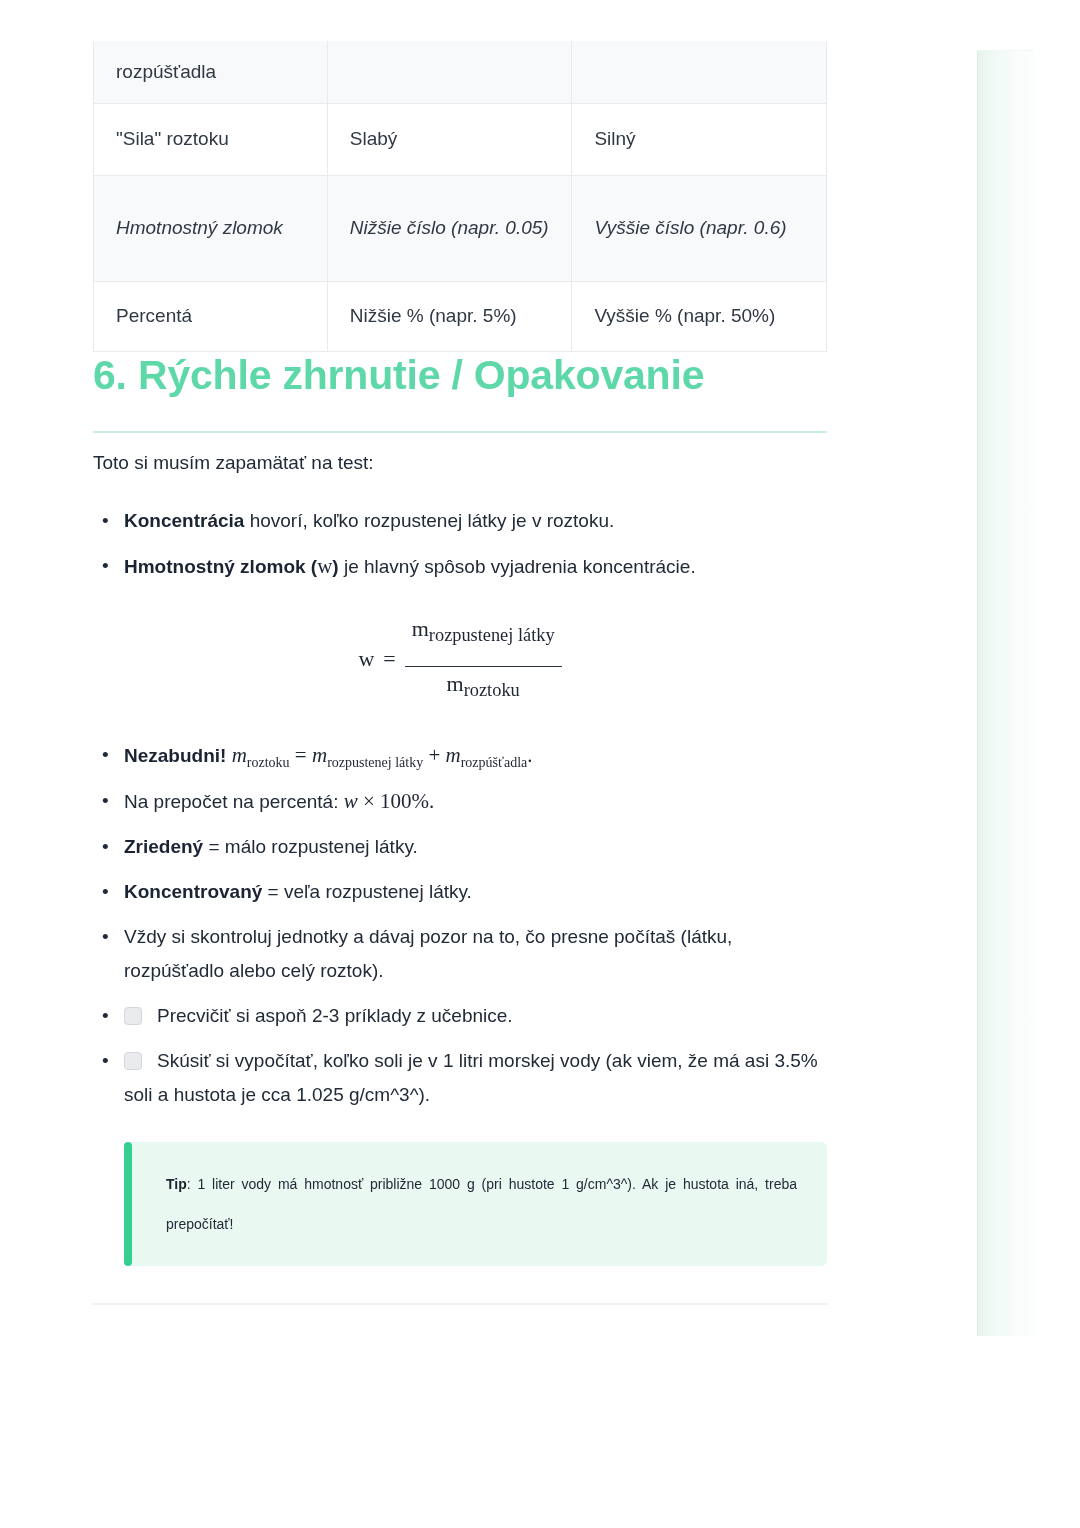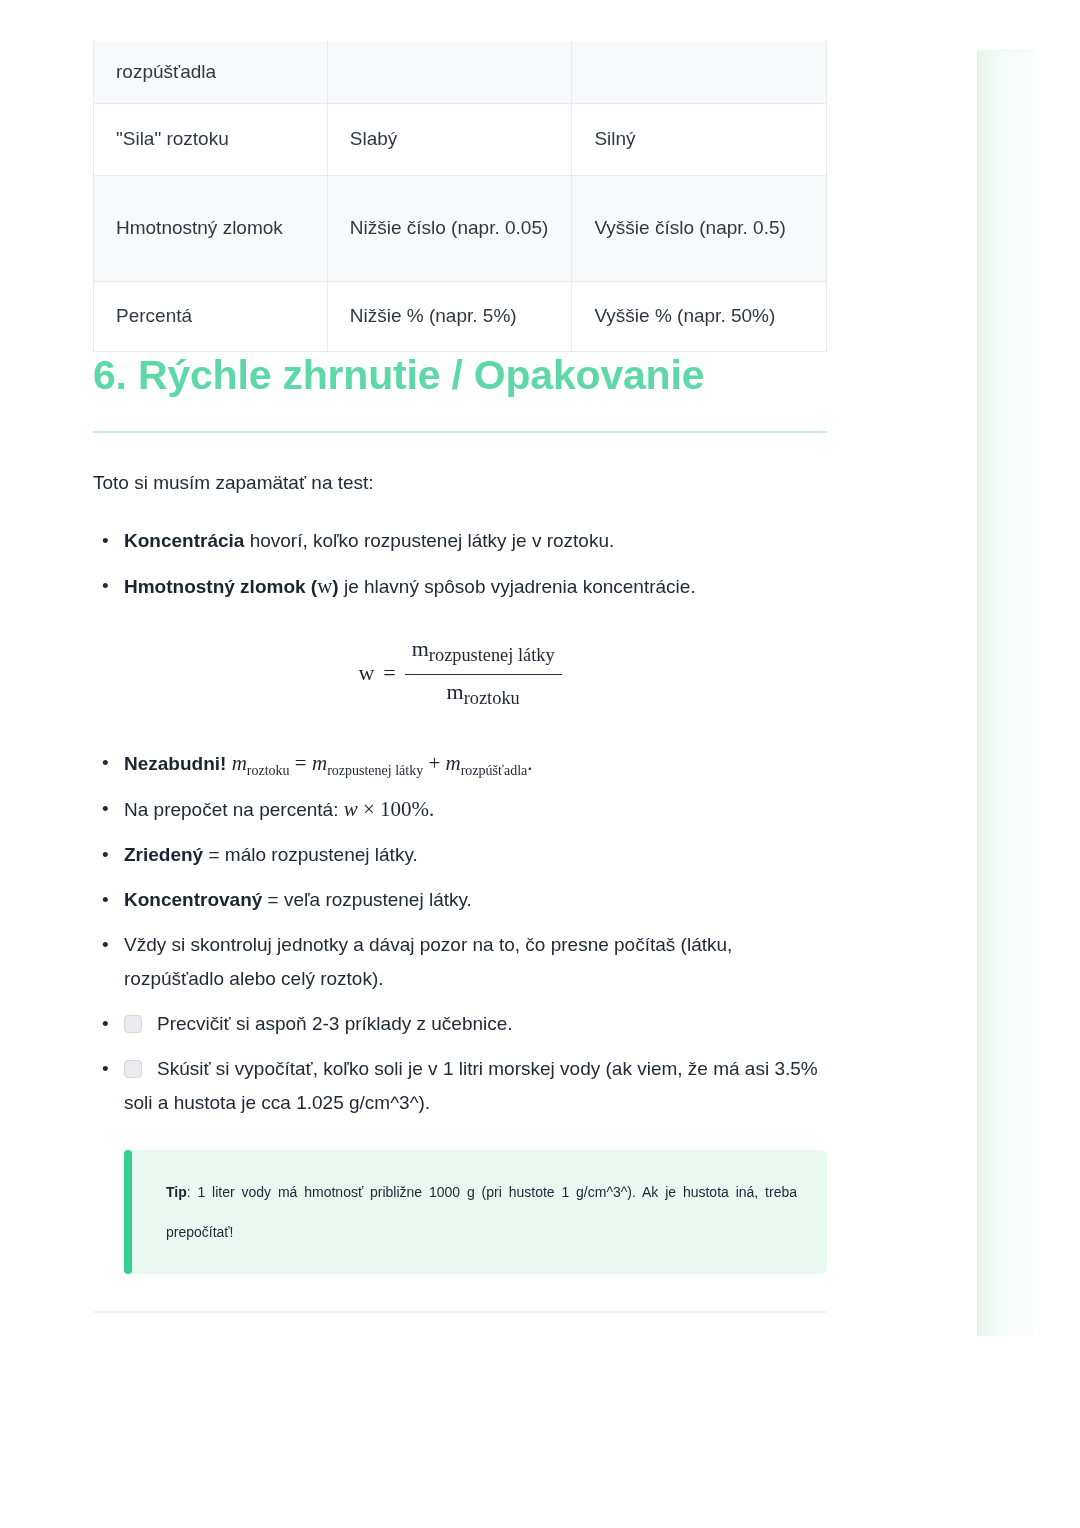--- a/index.html
+++ b/index.html
@@ -42,37 +42,37 @@
   }
   table.cmp td {
     border: 1px solid #e8eaed;
     padding: 10px 16px 10px 22px;
     vertical-align: middle;
     line-height: 1.55;
   }
   table.cmp tr.alt { background: #f8f9fa; }
   table.cmp tr.r1 td { border-top: none; height: 62px; }
   table.cmp tr.r2 td { height: 72px; }
-  table.cmp tr.r3 td { height: 106px; }
+  table.cmp tr.r3 td { height: 106px; font-style: italic; }
   table.cmp tr.r4 td { height: 70px; }
   .c1 { width: 234px; }
   .c2 { width: 245px; }
   .c3 { width: 255px; }
   
   h2.section {
     font-size: 41px;
     font-weight: 700;
     color: #5ed8a8;
     letter-spacing: -0.2px;
     padding-bottom: 32px;
     border-bottom: 2px solid #c9eedd;
   }
   
   p.intro {
-    margin-top: 35px;
+    margin-top: 15px;
     font-size: 19px;
     line-height: 1.6;
   }
   
   ul.summary {
     list-style: none;
     margin-top: 26px;
   }
   ul.summary.after-formula { margin-top: 0; }
   ul.summary li {
@@ -111,21 +111,21 @@
     font-family: "Liberation Serif", serif;
     font-size: 22px;
     color: #1e2633;
   }
   .frac {
     display: inline-flex;
     flex-direction: column;
     align-items: center;
   }
   .frac .num {
-    padding: 0 7px 8px 7px;
+    padding: 0 7px 20px 7px;
     border-bottom: 1.5px solid #2a3342;
   }
   .frac .den { padding-top: 4px; }
   
   .checkbox {
     display: inline-block;
     width: 18px;
     height: 18px;
     background: #e9ebee;
     border: 1px solid #d3d7db;
@@ -188,21 +188,21 @@
           <td class="c3"></td>
         </tr>
         <tr class="r2">
           <td class="c1">"Sila" roztoku</td>
           <td class="c2">Slabý</td>
           <td class="c3">Silný</td>
         </tr>
         <tr class="alt r3">
           <td class="c1">Hmotnostný zlomok</td>
           <td class="c2">Nižšie číslo (napr. 0.05)</td>
-          <td class="c3">Vyššie číslo (napr. 0.5)</td>
+          <td class="c3">Vyššie číslo (napr. 0.6)</td>
         </tr>
         <tr class="r4">
           <td class="c1">Percentá</td>
           <td class="c2">Nižšie % (napr. 5%)</td>
           <td class="c3">Vyššie % (napr. 50%)</td>
         </tr>
       </tbody>
     </table>
 
     <h2 class="section">6. Rýchle zhrnutie / Opakovanie</h2>

